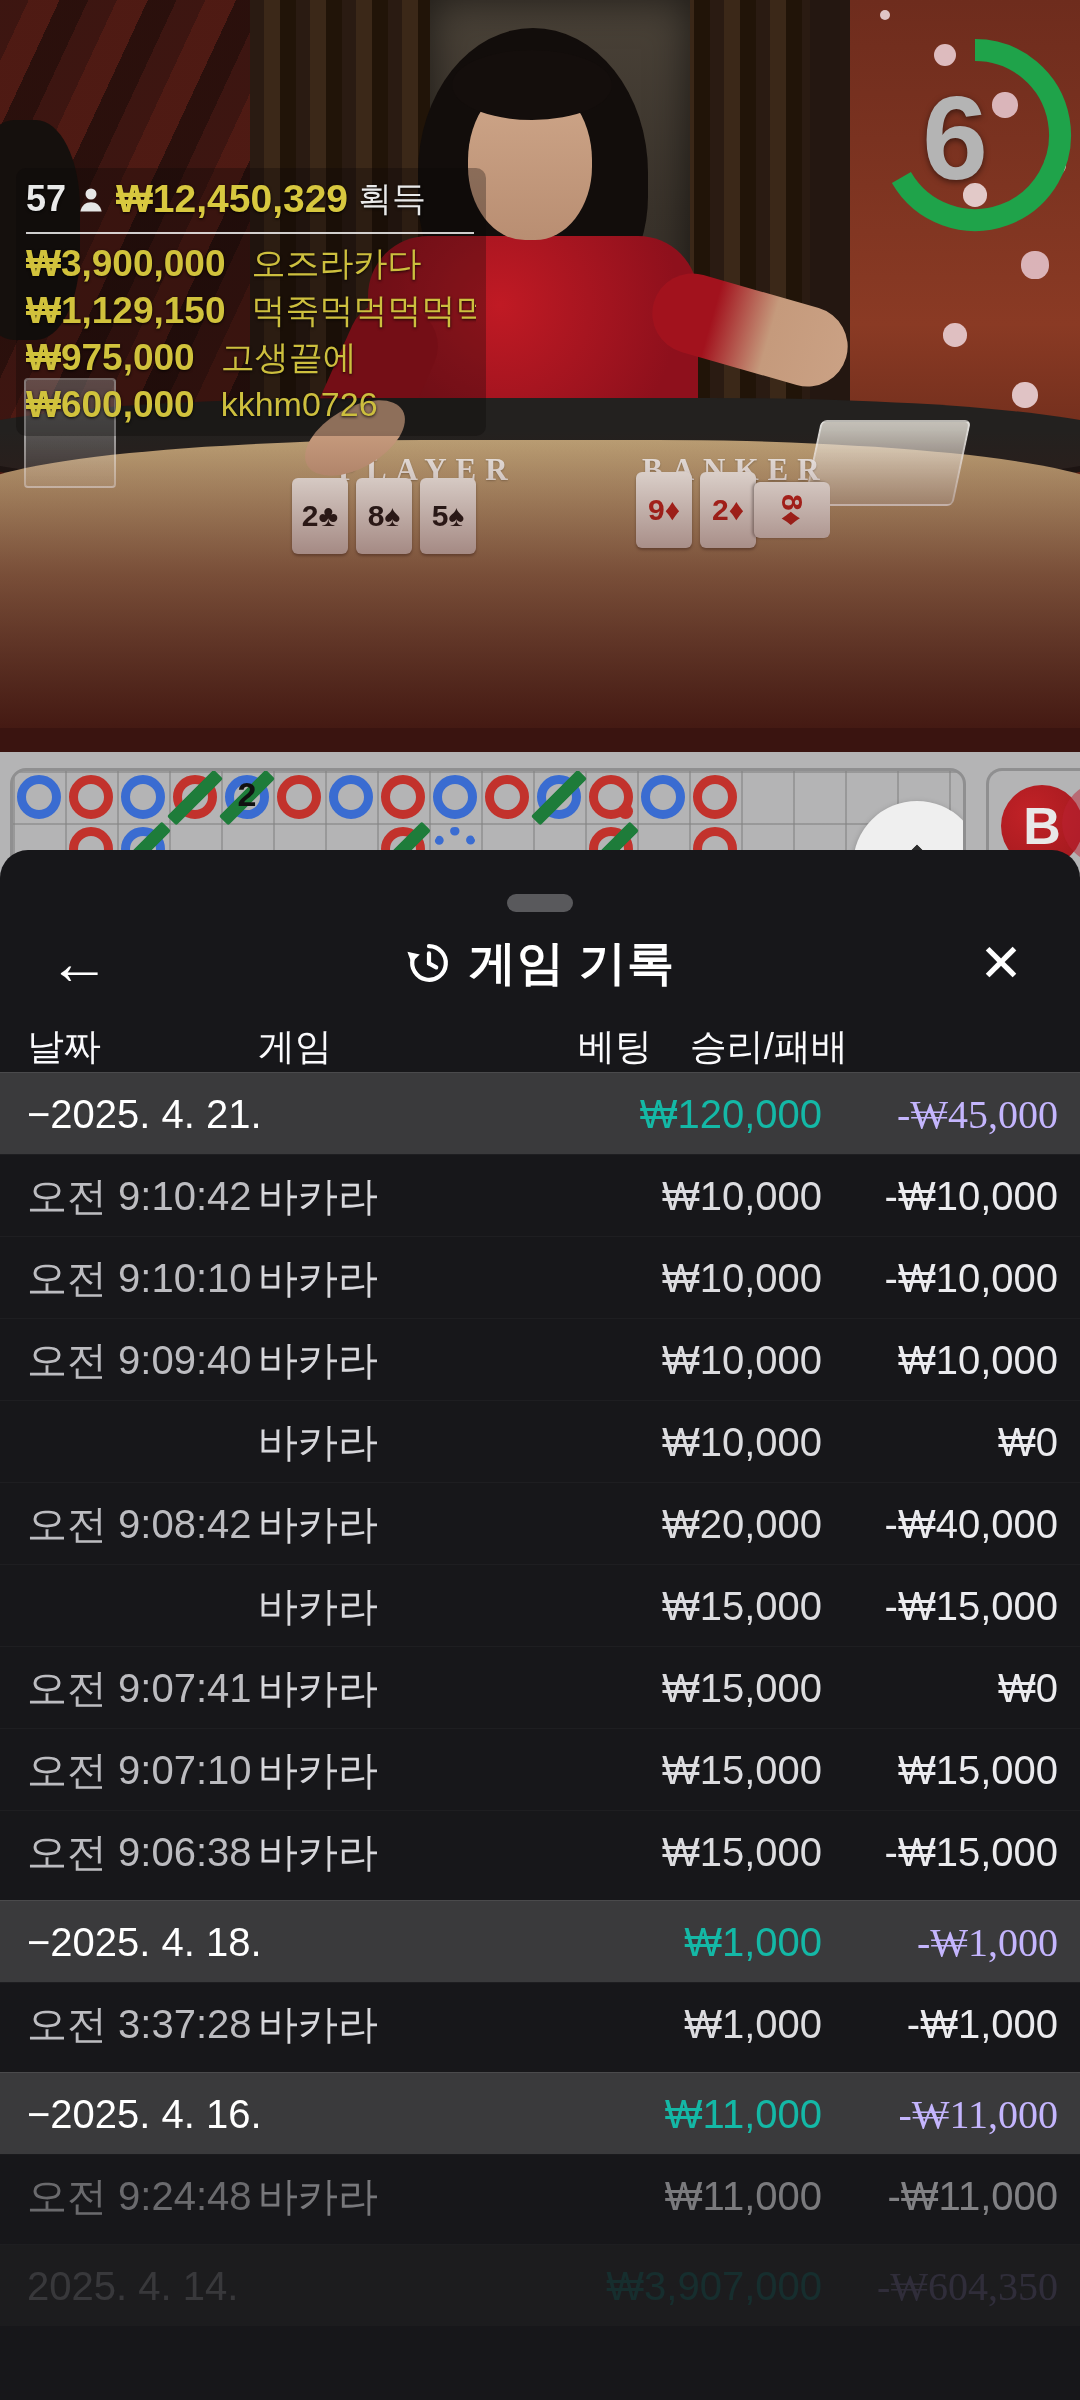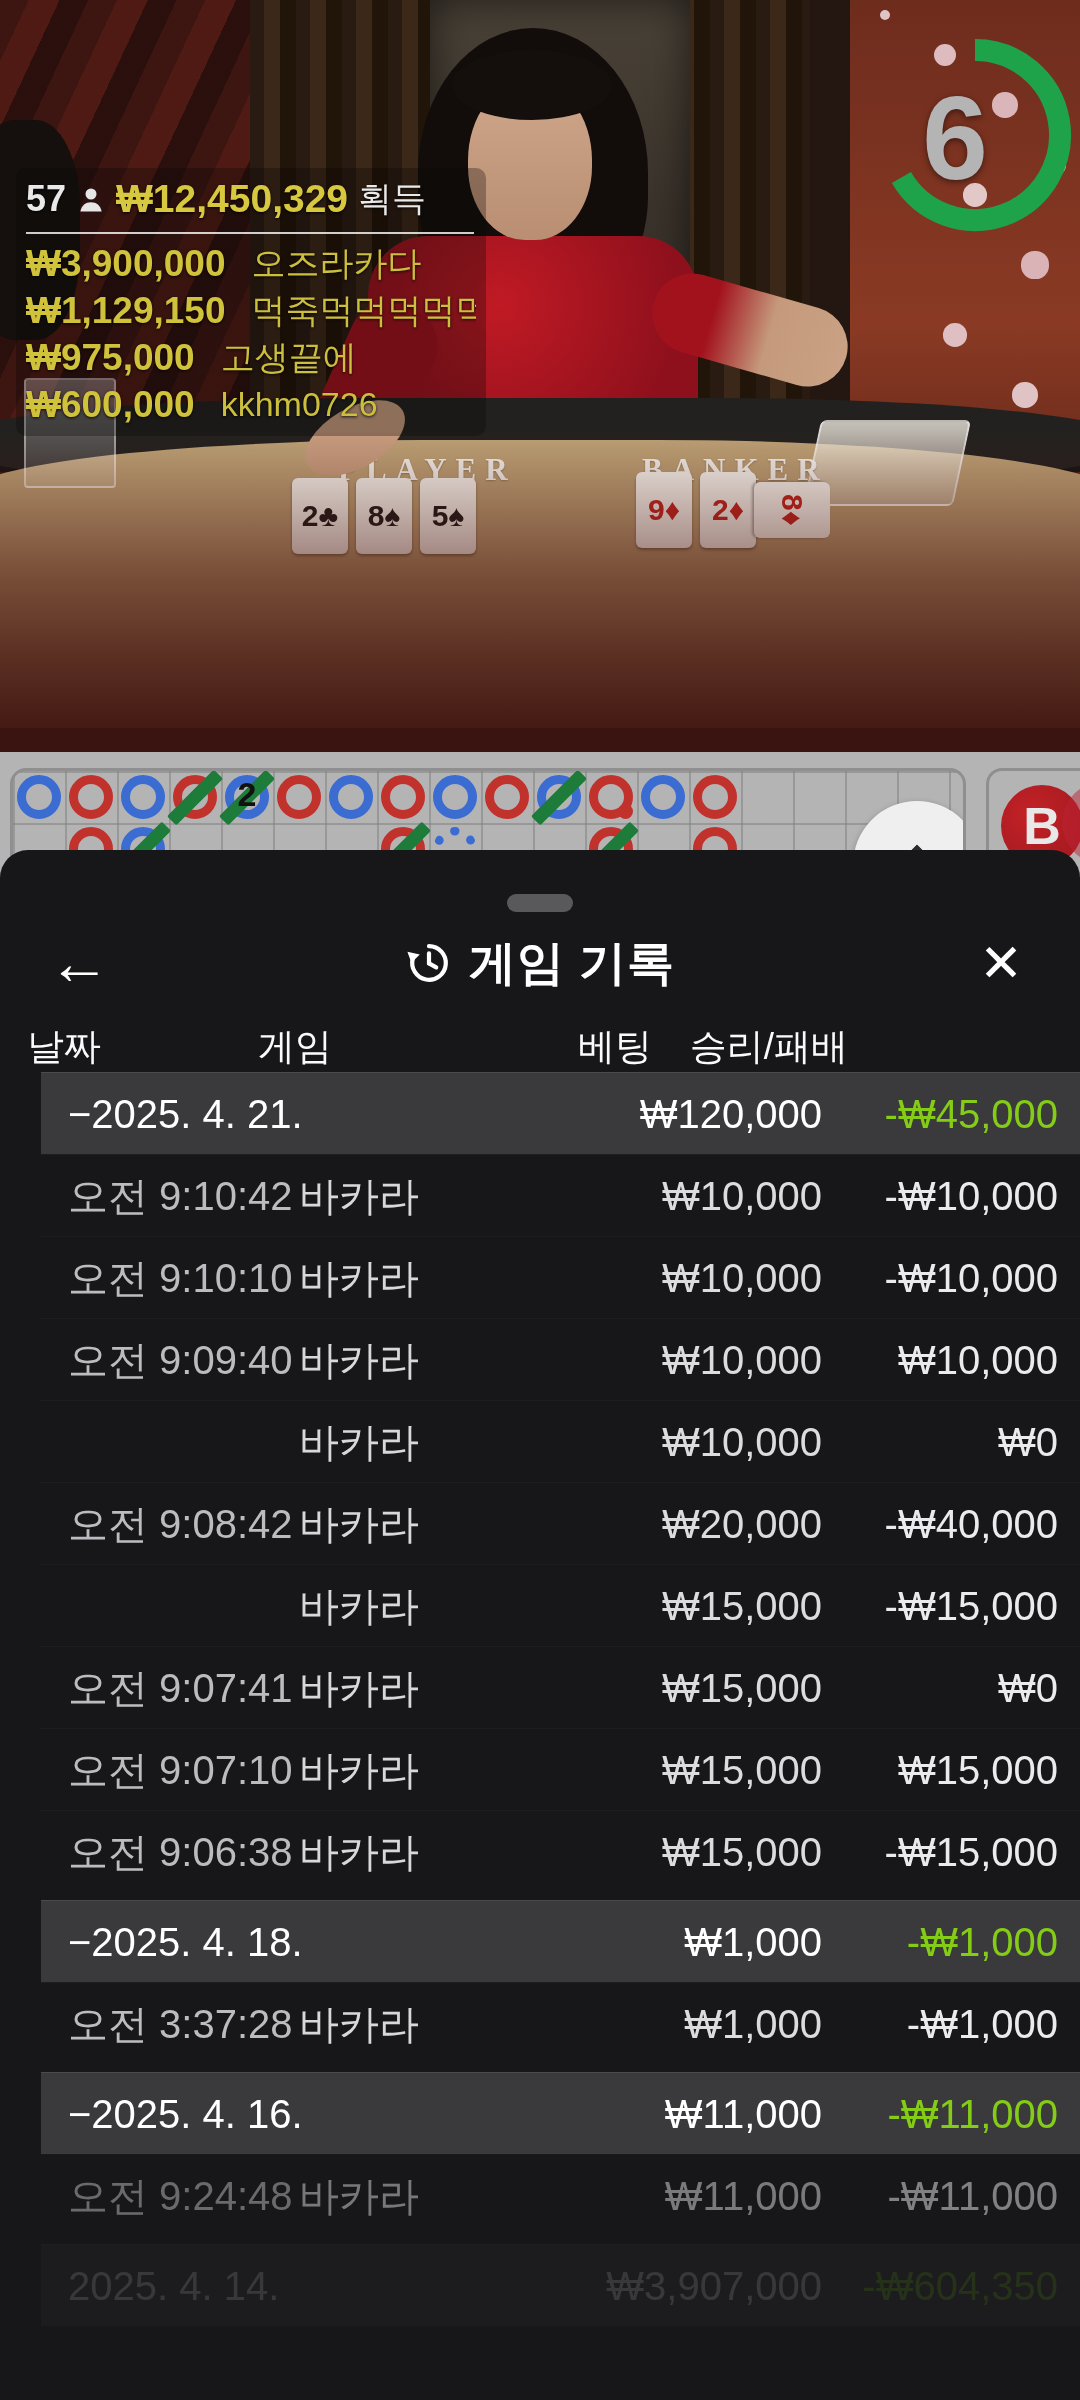--- a/index.html
+++ b/index.html
@@ -100,34 +100,34 @@
   .close-glyph { font-size:52px; font-weight:700; line-height:1; }
   .sheet-title-wrap { display:flex; align-items:center; gap:16px; }
   .sheet-title { font-size:47px; font-weight:700; color:#fff; letter-spacing:1px; }
   .cols { position:absolute; left:0; top:172px; width:870px; height:52px; color:#fafafc; font-size:37px; }
   .cols span { position:absolute; top:0; }
   .col-date { left:27px; }
   .col-game { left:258px; }
   .col-bet  { left:578px; }
   .col-res  { right:22px; }
   .rows { position:absolute; left:0; top:222px; width:1080px; }
-  .h-row { position:relative; height:82px; display:block;margin-left:41px; }
+  .h-row { position:relative; height:82px; display:block; }
   .h-row .cell { position:absolute; top:50%; transform:translateY(-50%); white-space:nowrap; }
   .h-row.group { background:#3a3a3c; border-top:1px solid #4a4a4c; }
   .h-row.group.gap { margin-top:8px; }
   .h-row.normal { border-top:1px solid rgba(255,255,255,.03); }
   .h-row.faded { opacity:.5;padding-left:24px; }
   .h-row.ghost { opacity:.14; margin-top:36px; }
   .c-left { left:27px; font-size:40px; color:#bcbcc0; }
   .group .c-left { color:#ffffff; font-weight:400; }
   .c-game { left:258px; font-size:40px; color:#d8d8dc; }
   .c-bet { right:258px; font-size:40px; color:#dcdcdf; }
-  .group .c-bet { color:#ffffff; }
+  .group .c-bet { color:#14b8a6; }
   .c-res { right:22px; font-size:40px; color:#ebebee; }
-  .group .c-res { color:#84cc16; }
+  .group .c-res { color:#c4b5fd;font-family:Liberation Serif, serif; }
 </style>
 </head>
 <body>
 
 <div class="stage">
 
   <div class="video">
     <div class="wall-left"></div>
     <div class="wall-wood"></div>
     <div class="cabinet"></div>

